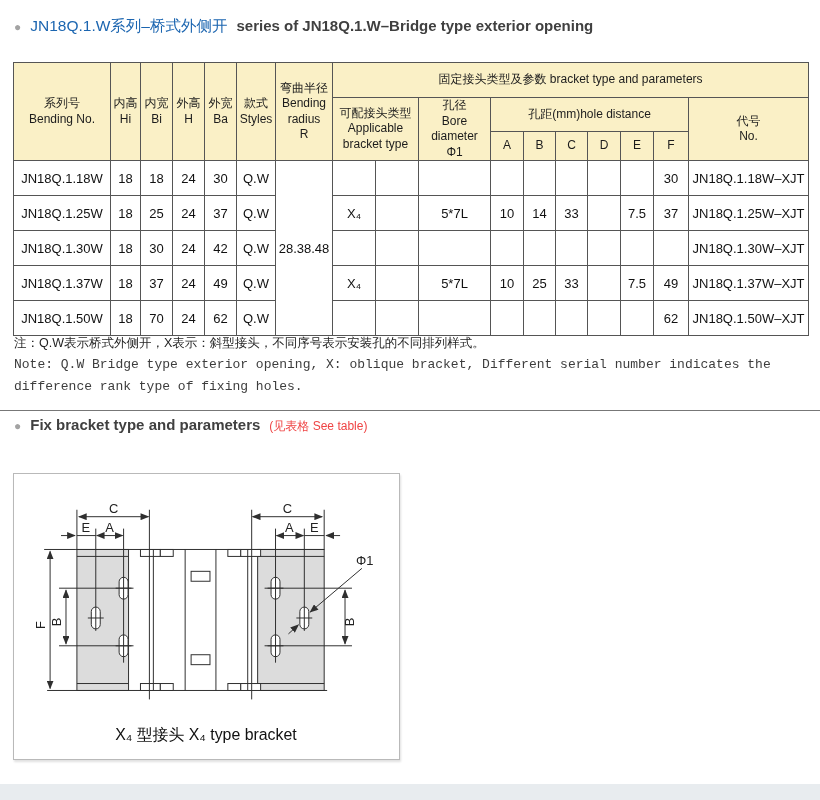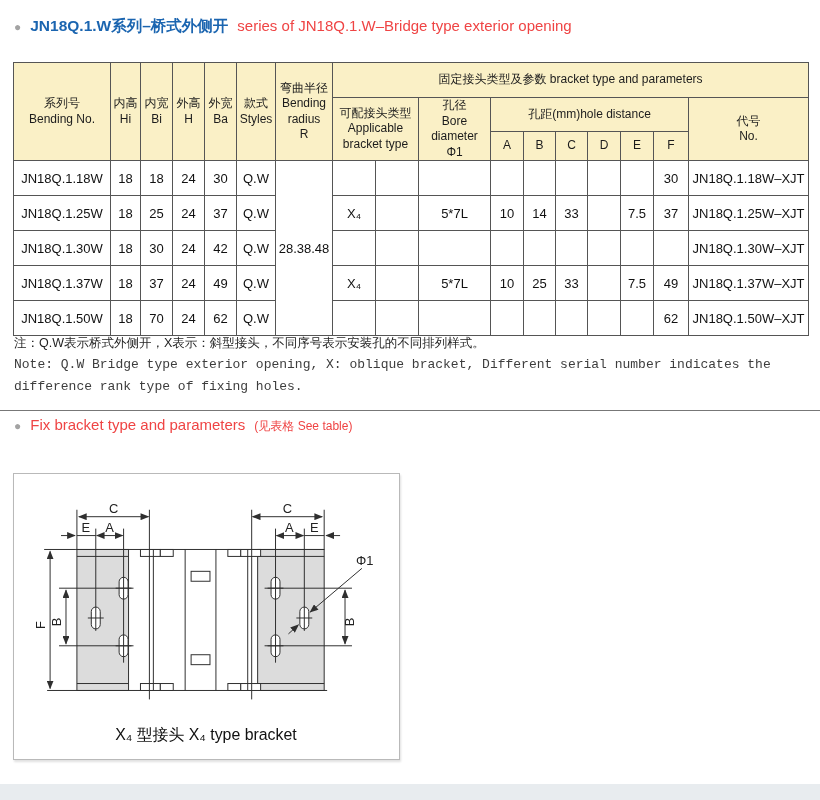--- a/index.html
+++ b/index.html
@@ -3,22 +3,22 @@
 <meta charset="utf-8">
 <style>
   html,body{margin:0;padding:0;}
   body{
     width:820px;height:800px;position:relative;overflow:hidden;
     background:#ffffff;font-family:"Liberation Sans",sans-serif;
   }
   
   .sec-title{position:absolute;left:14px;display:flex;align-items:baseline;gap:9px;white-space:nowrap;}
   .bullet{color:#a3a3a3;font-size:12px;align-self:center;}
-  .t-zh{color:#1b65b0;font-weight:bold;font-size:15.5px;}
-  .t-en{color:#ef4444;font-size:15px;}
+  .t-zh{color:#1b65b0;font-weight:normal;font-size:15.5px;}
+  .t-en{color:#404040;font-size:15px;font-weight:bold;}
   .t-hint{color:#ef4444;font-size:12px;}
   #sec1{top:16px;}
   #sec2{top:416px;}
 
   
   table#spec{
     position:absolute;left:13px;top:62px;width:795px;
     border-collapse:collapse;table-layout:fixed;
   }
   #spec th,#spec td{

